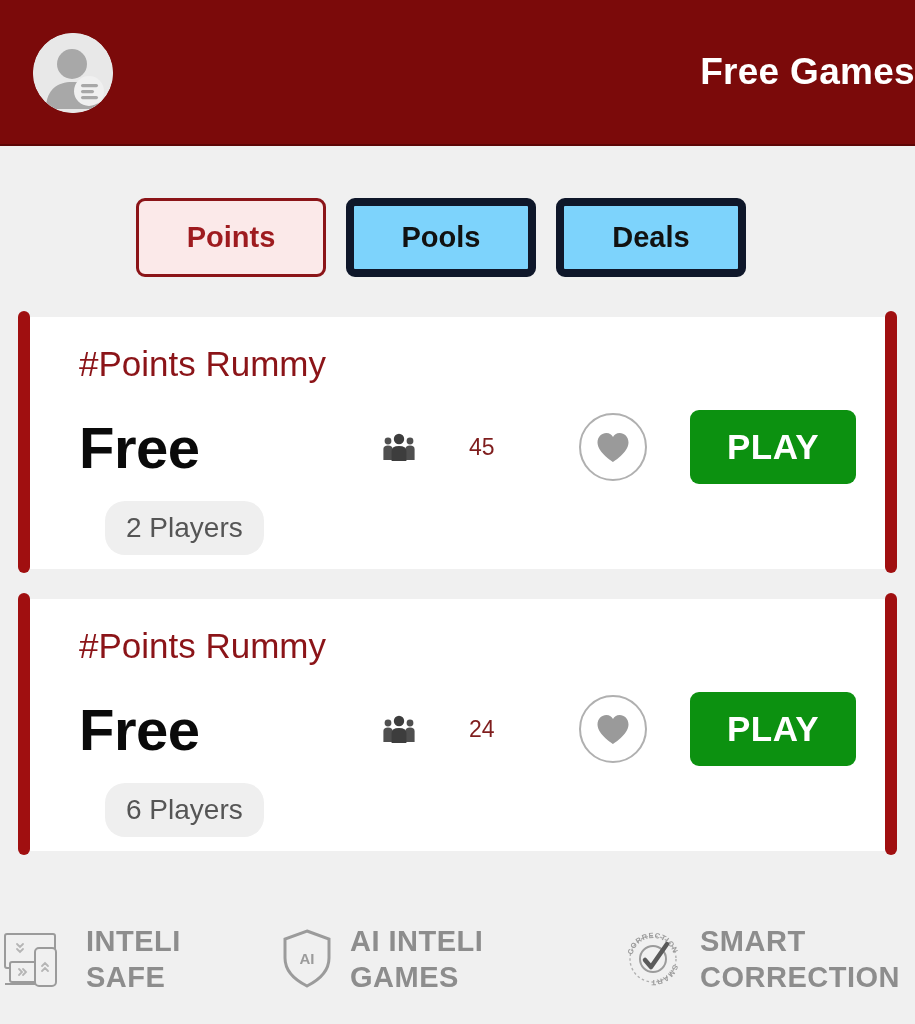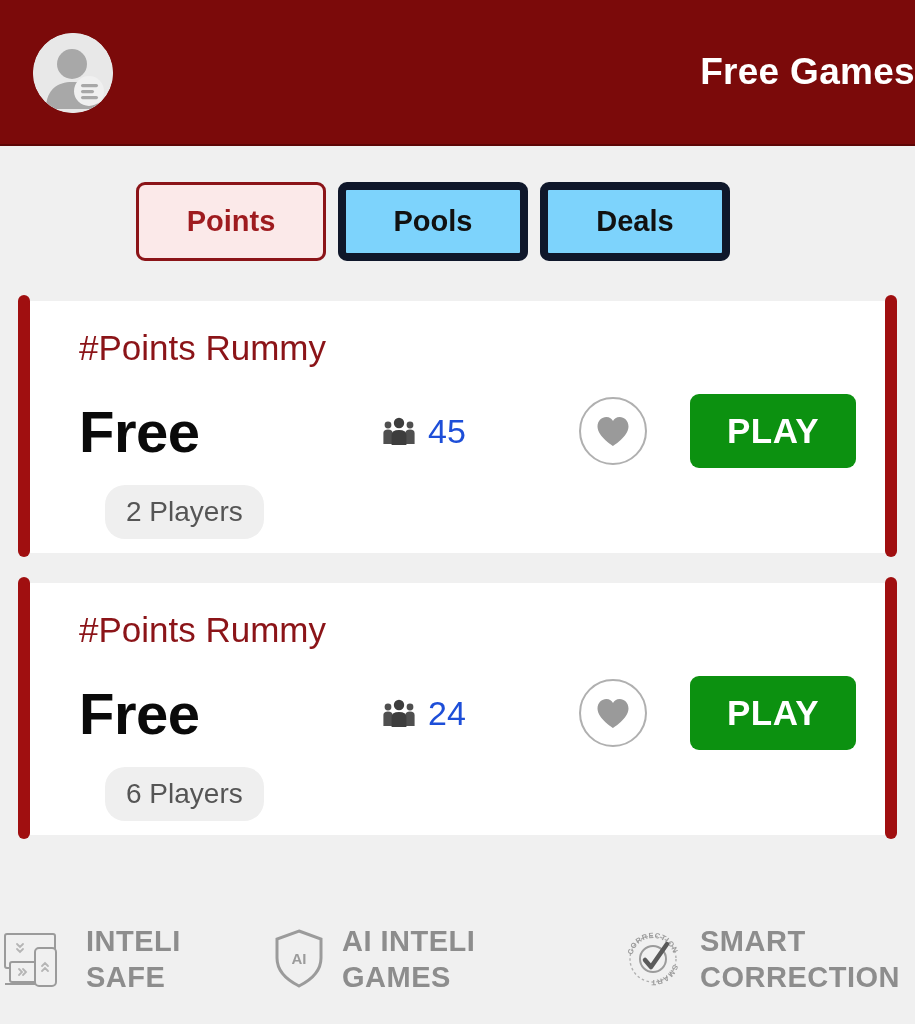--- a/index.html
+++ b/index.html
@@ -42,22 +42,22 @@
     text-align: right;
     color: #ffffff;
     font-size: 37px;
     font-weight: bold;
     letter-spacing: 0.3px;
   }
 
   
   .tabs {
     display: flex;
-    gap: 12px;
-    padding: 36px 0 0 136px;
+    gap: 20px;
+    padding: 52px 0 0 136px;
     text-align: right;
   }
 
   .tab {
     width: 190px;
     height: 79px;
     border-radius: 9px;
     background: #7dd3fc;
     border: 8px solid #0f172a;
     display: flex;
@@ -129,22 +129,23 @@
 
   .players-count {
     position: absolute;
     left: 355px;
     display: flex;
     align-items: center;
     gap: 12px;
   }
 
   .count-text {
-    font-size: 34px;
-    color: #1d4ed8;
+    font-size: 23px;
+    color: #7f1d1d;
+    margin-left: 41px;
   }
 
   .fav {
     position: absolute;
     left: 552px;
     width: 68px;
     height: 68px;
     border-radius: 50%;
     border: 2px solid #b0b0b0;
     display: flex;
@@ -192,21 +193,21 @@
     display: flex;
     align-items: center;
   }
 
   .badge {
     display: flex;
     align-items: center;
     gap: 16px;
   }
   .badge.b1 { position: absolute; left: 2px;   }
-  .badge.b2 { position: absolute; left: 272px; justify-content: flex-end; }
+  .badge.b2 { position: absolute; left: 280px; justify-content: flex-end; }
   .badge.b3 { position: absolute; left: 622px; }
 
   .badge-text {
     font-size: 29px;
     font-weight: bold;
     color: #8d8d8d;
     line-height: 1.25;
     letter-spacing: 0.5px;
     white-space: pre-line;
   }

